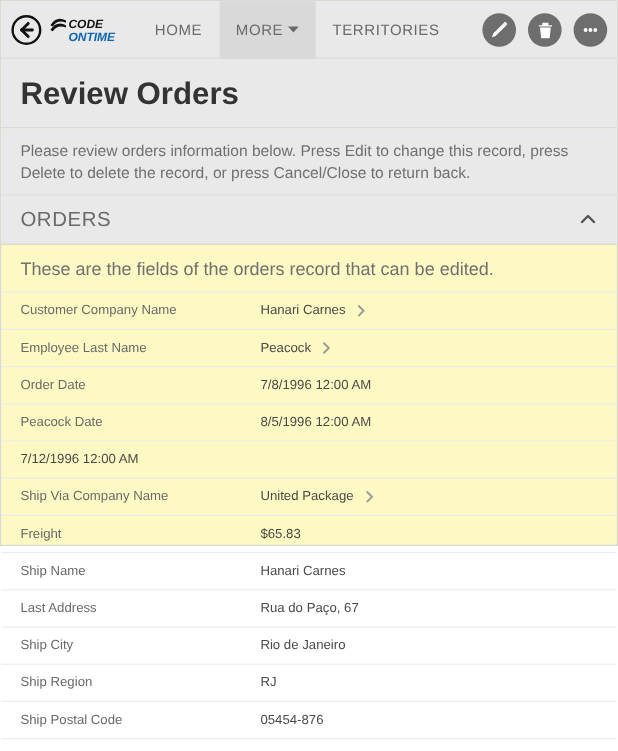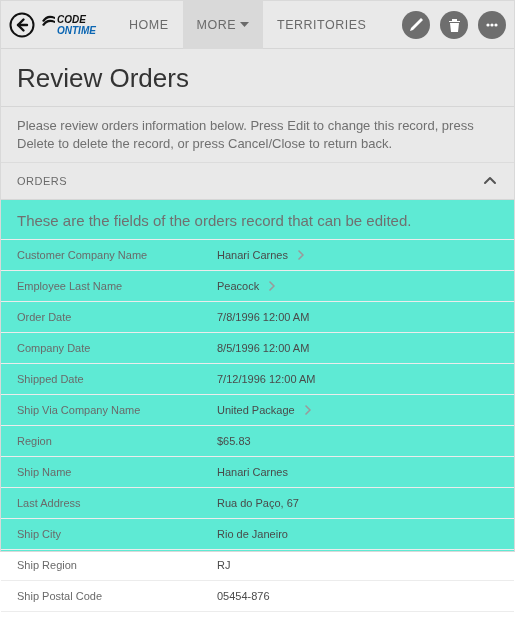--- a/index.html
+++ b/index.html
@@ -1,32 +1,32 @@
 <!DOCTYPE html>
 <html><head>
 <meta charset="utf-8">
 <style>
   * { box-sizing: border-box; margin: 0; padding: 0; }
   html, body { width: 515px; height: 626px; font-family: "Segoe UI", Arial, sans-serif; background: #fff; overflow: hidden; }
-  .frame { width: 515px; height: 552px; border: 1px solid #d9d9d9; background: #5eead4; }
+  .frame { width: 515px; height: 455px; border: 1px solid #d9d9d9; background: #fef9c3; }
   .topbar { height: 48px; background: #e9e9e9; display: flex; align-items: center; padding: 0 8px 0 0; border-bottom: 1px solid #d6d6d6; }
   .back-btn { width: 34px; height: 34px; display: flex; align-items: center; justify-content: center; margin-left: 4px; cursor: pointer; }
   .logo { width: 62px; height: 30px; margin-left: 2px; display: flex; align-items: center; justify-content: center; }
   .navitems { display: flex; align-items: stretch; height: 48px; margin-left: 12px; text-align: right; }
   .navitem { display: flex; align-items: center; padding: 0 14px; color: #6a6a6a; font-size: 12.5px; letter-spacing: 0.5px; cursor: pointer; }
   .navitem.active { background: #d9d9d9; }
   .caret { margin-left: 4px; }
   .spacer { flex: 1; }
   .iconbtn { width: 28px; height: 28px; border-radius: 50%; background: #6e6e6e; display: flex; align-items: center; justify-content: center; margin-left: 10px; cursor: pointer; }
   .iconbtn svg { fill: #fff; }
   .pagehdr { background: #e9e9e9; padding: 14px 16px 12px 16px; border-bottom: 1px solid #d6d6d6; }
-  .pagehdr h1 { font-size: 26px; font-weight: 400; color: #333; }
+  .pagehdr h1 { font-size: 26px; font-weight: 700; color: #333; }
   .info { background: #e9e9e9; padding: 10px 16px; font-size: 13px; color: #707070; line-height: 1.35; border-bottom: 1px solid #dcdcdc; }
   .section { background: #e9e9e9; padding: 10px 16px; display: flex; align-items: center; justify-content: space-between; border-bottom: 1px solid #d6d6d6; cursor: pointer; }
-  .section span.lbl { font-size: 11px; letter-spacing: 0.5px; color: #6a6a6a; }
+  .section span.lbl { font-size: 17px; letter-spacing: 0.5px; color: #6a6a6a; }
   .desc { padding: 12px 16px 10px 16px; font-size: 15px; color: #707070; border-bottom: 1px solid #ececec; }
   .fields { }
   .row { display: flex; align-items: center; padding: 9px 16px; border-bottom: 1px solid #ececec; font-size: 11px; }
   .row .label { width: 200px; color: #6a6a6a; }
   .row .value { color: #4a4a4a; display: flex; align-items: center; justify-content: flex-end; }
   .chev { margin-left: 8px; color: #9a9a9a; }
 </style>
 </head>
 <body>
 <div class="frame">
@@ -115,42 +115,41 @@
           </svg>
         </div>
       </div>
       <div class="row">
         <div class="label">Order Date</div>
         <div class="value">
           <span>7/8/1996 12:00 AM</span>
         </div>
       </div>
       <div class="row">
-        <div class="label">Company Date</div>
+        <div class="label">Peacock Date</div>
         <div class="value">
           <span>8/5/1996 12:00 AM</span>
         </div>
       </div>
       <div class="row">
-        <div class="label">Shipped Date</div>
         <div class="value">
           <span>7/12/1996 12:00 AM</span>
         </div>
       </div>
       <div class="row">
         <div class="label">Ship Via Company Name</div>
         <div class="value">
           <span>United Package</span>
           <svg width="10" height="10" viewBox="0 0 10 10" class="chev">
             <path d="M3 1 L7 5 L3 9" fill="none" stroke="#9a9a9a" stroke-width="1.6" stroke-linecap="round" stroke-linejoin="round"></path>
           </svg>
         </div>
       </div>
       <div class="row">
-        <div class="label">Region</div>
+        <div class="label">Freight</div>
         <div class="value">
           <span>$65.83</span>
         </div>
       </div>
       <div class="row">
         <div class="label">Ship Name</div>
         <div class="value">
           <span>Hanari Carnes</span>
         </div>
       </div>

